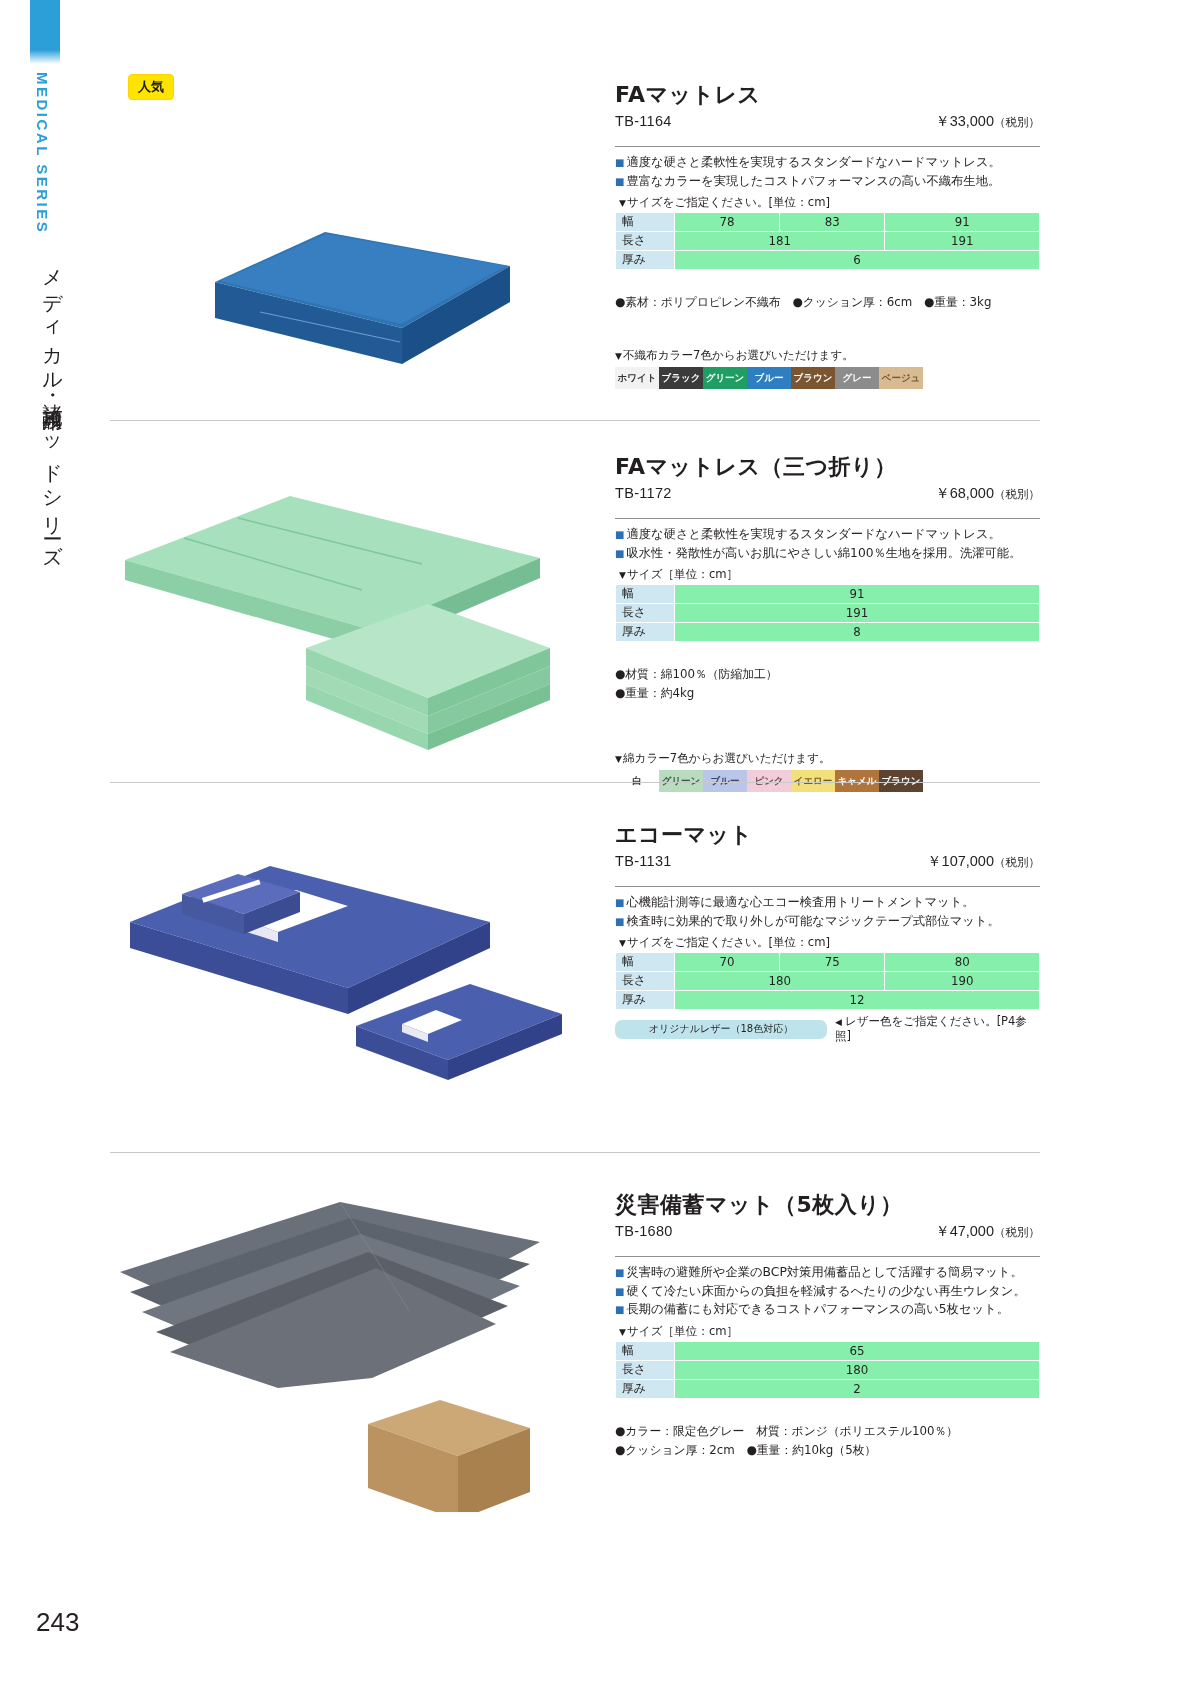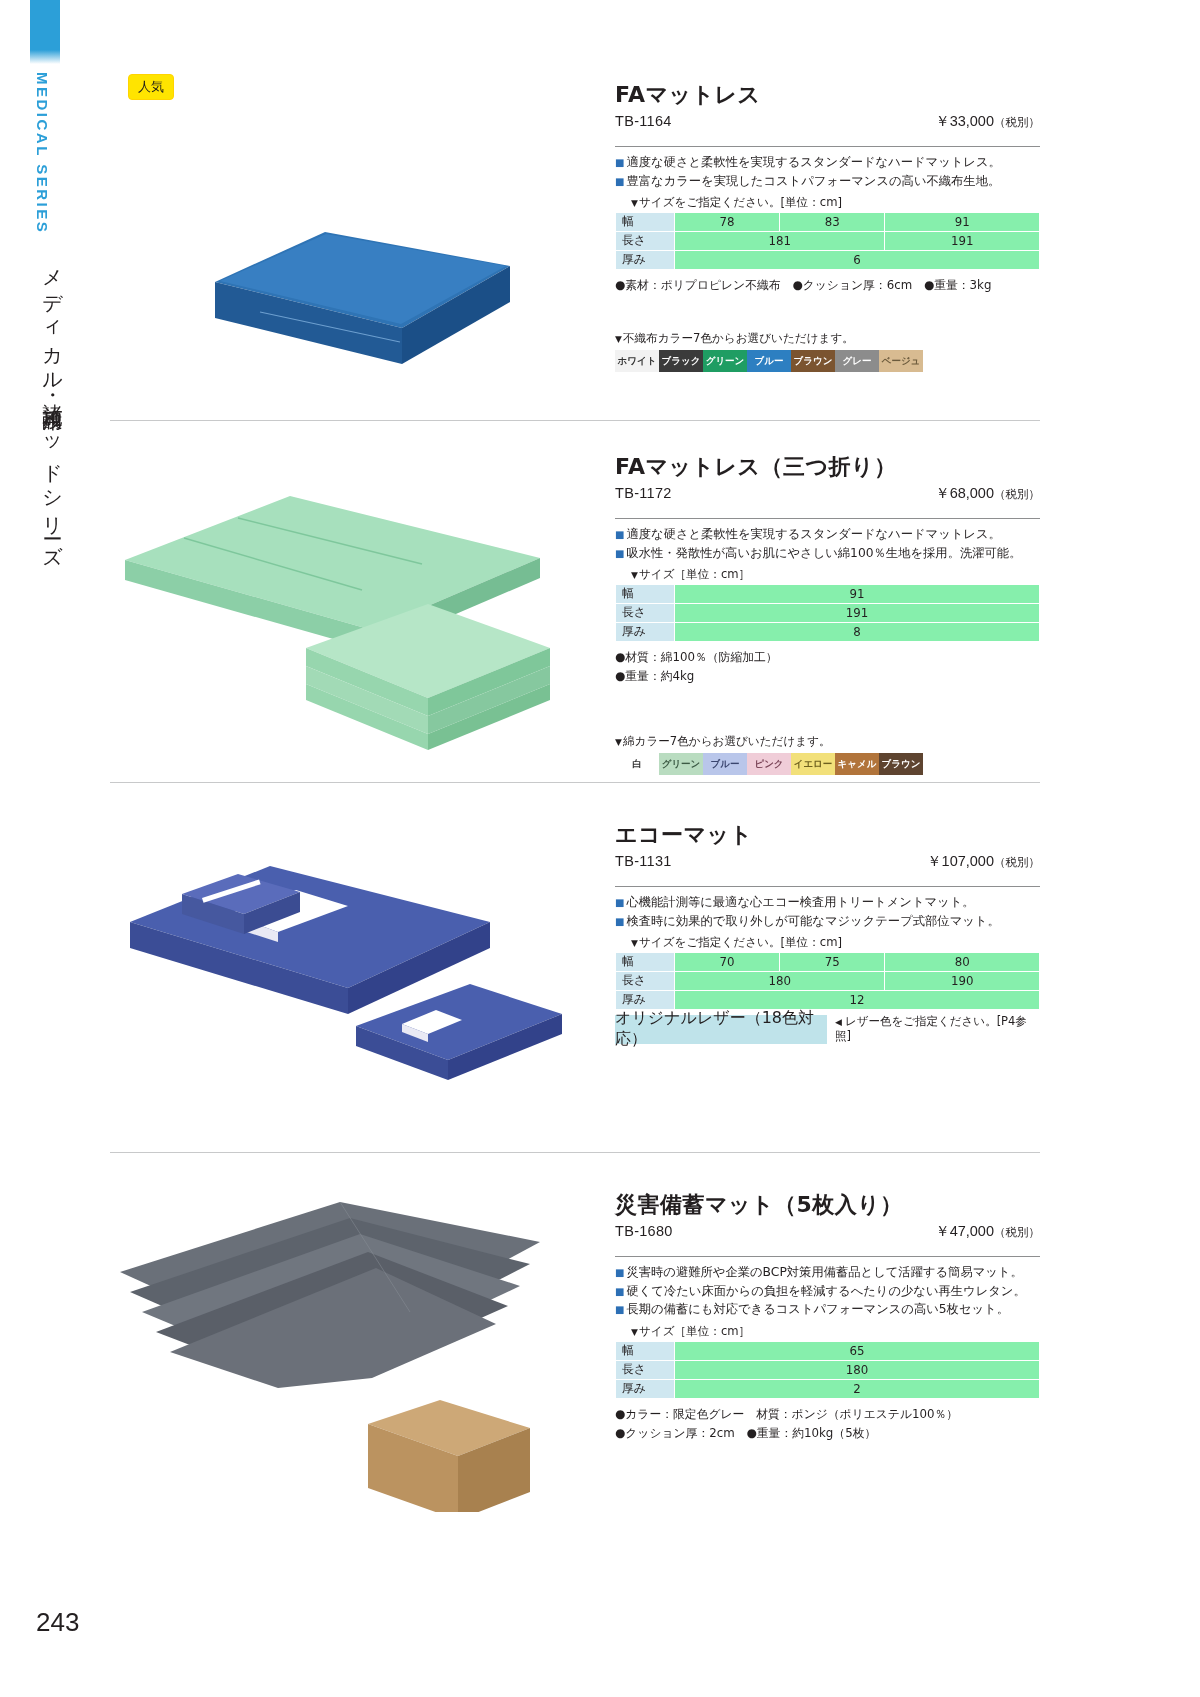--- a/index.html
+++ b/index.html
@@ -75,67 +75,67 @@
   .bullet{
     font-size:12.3px;line-height:1.52;
     font-family:"DejaVu Sans",sans-serif;
     white-space:nowrap;
   }
   .bullet:before{
     content:"■";color:#2c6fb5;font-size:10px;margin-right:2px;
   }
 
   .size-head{
-    font-size:11.6px;font-family:"DejaVu Sans",sans-serif;margin:2px 0 2px 16px;
+    font-size:11.6px;font-family:"DejaVu Sans",sans-serif;margin:2px 0 2px 4px;
   }
   .size-head:before{content:"▼";font-size:9px;margin-right:1px;}
 
   table.sizes{border-collapse:collapse;width:425px;font-family:"DejaVu Sans",sans-serif;}
   table.sizes td{
     border:1px solid #ffffff;
     font-size:11.8px;height:18px;padding:0;text-align:center;
     background:#86efac;
   }
   table.sizes td.lab{
     width:52px;background:#cfe7f0;text-align:left;padding-left:6px;
   }
 
-  .specs{margin-top:6px;}
+  .specs{margin-top:23px;}
   .spec{
     font-size:11.8px;line-height:1.6;font-family:"DejaVu Sans",sans-serif;
   }
 
   .color-head{
     font-size:11.6px;font-family:"DejaVu Sans",sans-serif;margin:6px 0 4px 0;
   }
   .color-head:before{content:"▼";font-size:9px;margin-right:1px;}
 
   .swatches{display:flex;}
   .sw{
     width:44px;height:22px;display:flex;align-items:center;justify-content:center;
     font-size:9.5px;font-family:"DejaVu Sans",sans-serif;font-weight:bold;
   }
 
   .leather-row{display:flex;align-items:center;margin-top:4px;}
   .leather-box{
-    width:215px;height:29px;background:#bfe3ea;
+    width:215px;height:19px;background:#bfe3ea;
     display:flex;align-items:center;justify-content:center;
-    font-size:16px;font-family:"DejaVu Sans",sans-serif;
+    font-size:10px;font-family:"DejaVu Sans",sans-serif;border-radius:7px;
   }
   .leather-note{
     font-size:11.5px;font-family:"DejaVu Sans",sans-serif;margin-left:8px;
   }
   .leather-note:before{content:"◀";font-size:9px;margin-right:3px;}
 
   .badge{
     position:absolute;left:18px;top:14px;
     width:44px;height:24px;background:#ffe400;
     border-radius:4px;
     display:flex;align-items:center;justify-content:center;
-    font-size:13px;font-weight:normal;color:#1a1a1a;
+    font-size:13px;font-weight:bold;color:#1a1a1a;
     font-family:"DejaVu Sans",sans-serif;
     border:1px solid #ffd400;
   }
 
   
   .ph{position:relative;width:100%;height:100%;}
 </style>
 </head>
 <body>
 

